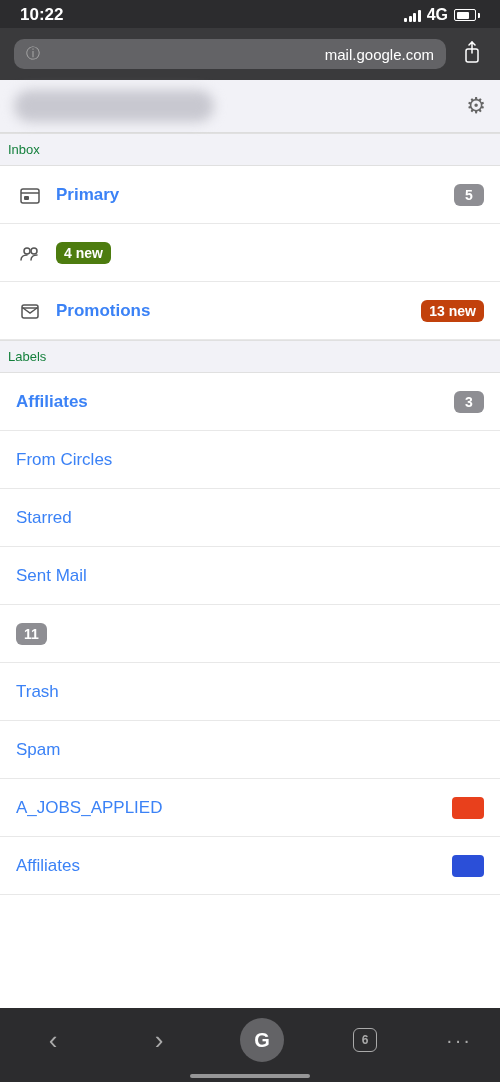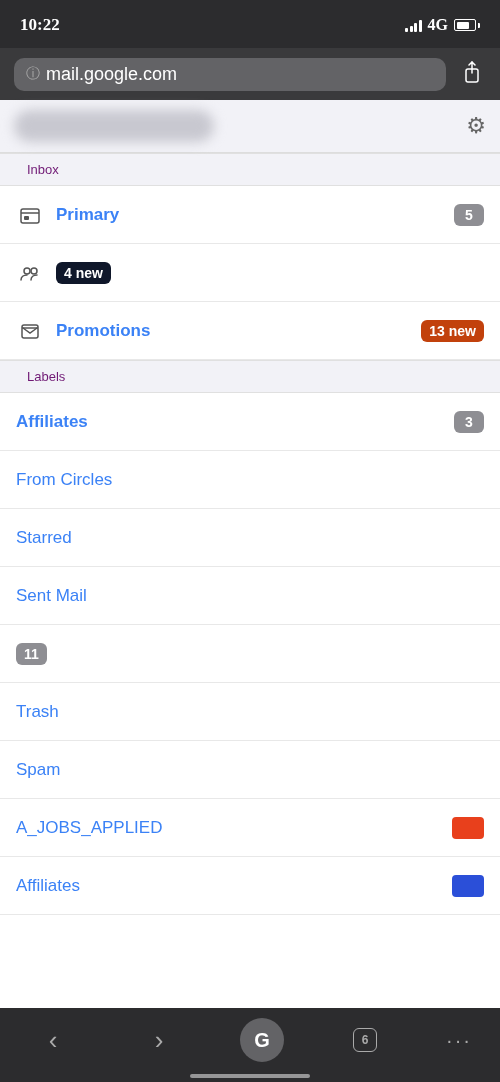--- a/index.html
+++ b/index.html
@@ -13,22 +13,21 @@
     }
 
     
     .status-bar {
       background: #2c2c2e;
       color: #fff;
       display: flex;
       justify-content: space-between;
       align-items: center;
       padding: 8px 20px 6px 20px;
-      height: 48px;
-      font-family: Liberation Serif, serif;
+      height: 28px;
     }
     .status-time {
       font-size: 17px;
       font-weight: 600;
       color: #fff;
     }
     .status-icons {
       display: flex;
       align-items: center;
       gap: 6px;
@@ -89,23 +88,23 @@
       background: #636366;
       border-radius: 10px;
       padding: 6px 12px;
       display: flex;
       align-items: center;
       gap: 6px;
       margin-right: 12px;
     }
     .url-text {
       color: #fff;
-      font-size: 18px;
+      font-size: 15px;
       flex: 1;
-      text-align: left;
+      text-align: right;
     }
     .info-icon {
       color: #aaa;
       font-size: 14px;
     }
     .share-btn {
       color: #fff;
       font-size: 20px;
       background: none;
       border: none;
@@ -133,23 +132,23 @@
       background: none;
       border: none;
       cursor: pointer;
       color: #666;
       font-size: 22px;
     }
 
     
     .section-header {
       background: #f2f2f7;
-      padding: 8px 27px;
+      padding: 8px 8px;
       font-size: 13px;
-      color: #701a75;
+      color: #15803d;
       font-weight: 400;
       border-top: 1px solid #e0e0e0;
       border-bottom: 1px solid #e0e0e0;
     }
 
     
     .menu-item {
       display: flex;
       align-items: center;
       padding: 0 16px;
@@ -177,21 +176,21 @@
     .badge {
       border-radius: 6px;
       padding: 3px 8px;
       font-size: 14px;
       font-weight: 600;
       color: #fff;
       min-width: 30px;
       text-align: center;
     }
     .badge-gray { background: #8e8e93; }
-    .badge-blue { background: #0f172a; }
+    .badge-blue { background: #4d7c0f; }
     .badge-green { background: #c2410c; }
     .color-swatch {
       width: 32px;
       height: 22px;
       border-radius: 4px;
     }
 
     
     .bottom-nav {
       position: fixed;

